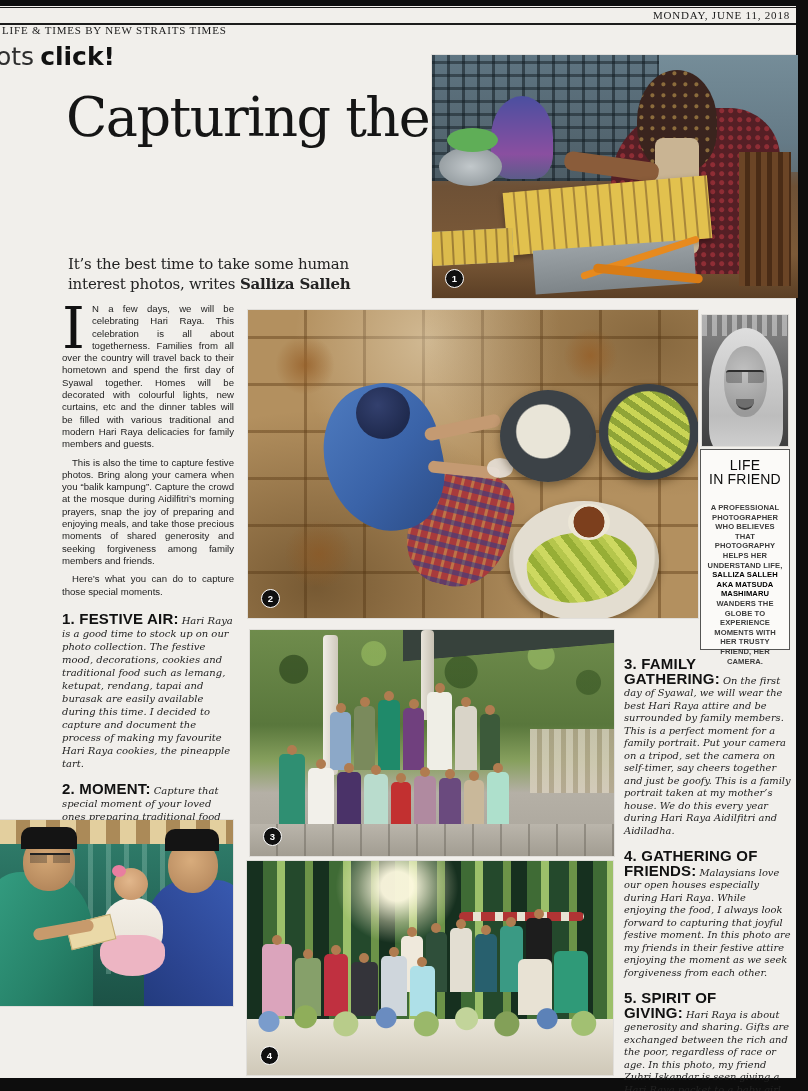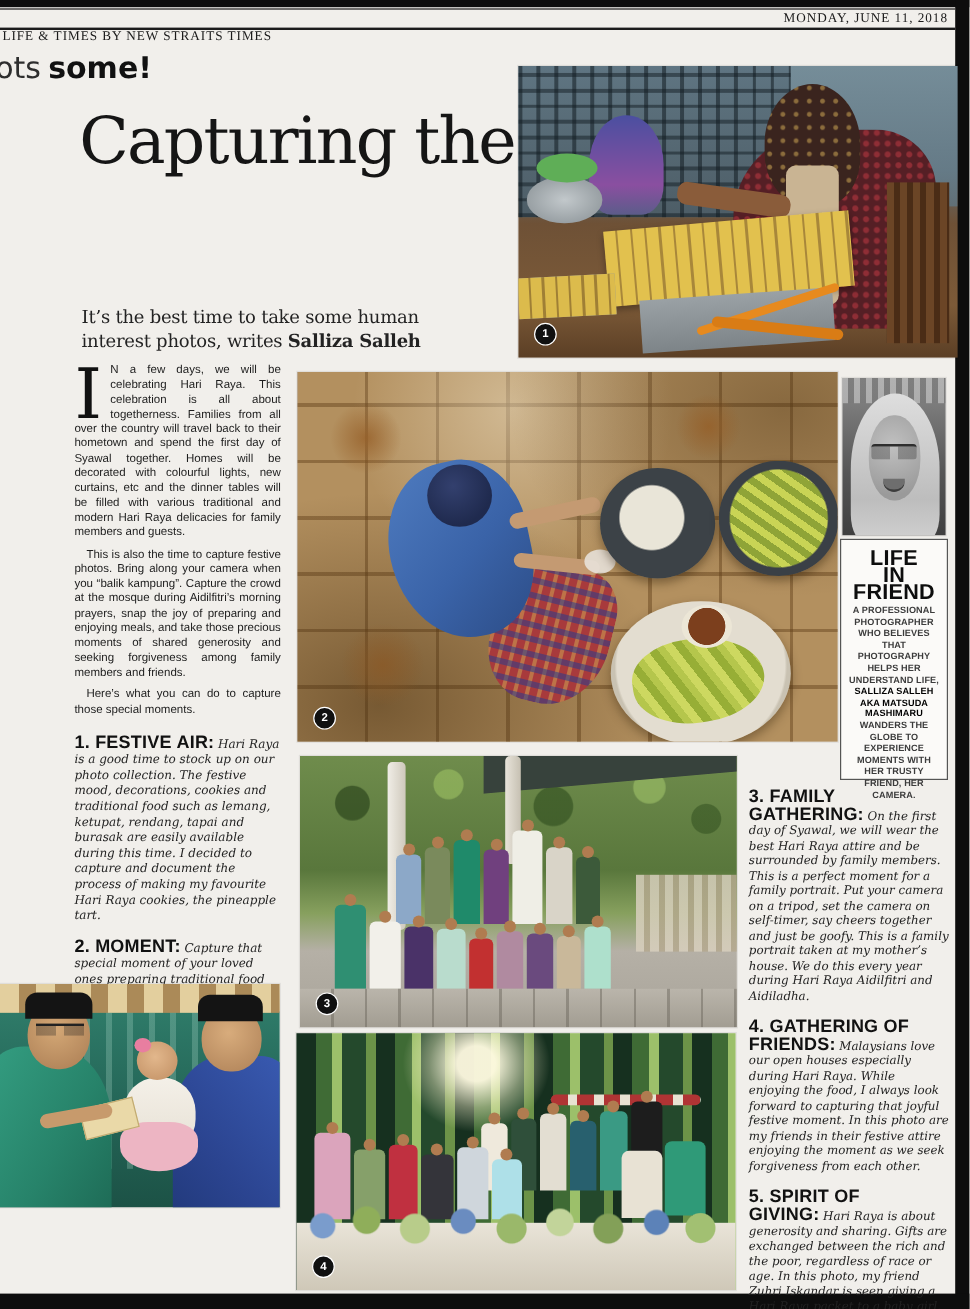--- a/index.html
+++ b/index.html
@@ -20,22 +20,22 @@
   .col{color:#1d1d1d;}
   .intro{font-family:"Liberation Sans",sans-serif;font-size:9.6px;line-height:12.3px;text-align:justify;margin:0 0 6px 0;}
   .intro.ind{text-indent:10px;}
   .dropcap{float:left;font-family:"DejaVu Serif",serif;font-size:58px;line-height:46px;padding:2px 7px 0 0;color:#111;}
   .sec{font-size:10px;line-height:13px;margin:0 0 12px 0;text-align:left;}
   .sec .lab{font-family:"Liberation Sans",sans-serif;font-weight:700;font-size:15px;letter-spacing:.2px;color:#111;margin-right:3px;}
   .sec .txt{font-family:"DejaVu Serif",serif;font-style:italic;color:#222;}
   .rcol .sec{font-size:9.9px;line-height:12.5px;margin-bottom:13px;}
   
   .sb-box{border:1px solid #555;background:#fbfaf8;text-align:center;padding:8px 5px;box-sizing:border-box;}
-  .sb-title{font-family:"Liberation Sans",sans-serif;font-weight:700;font-size:18px;line-height:14px;color:#0d0d0d;letter-spacing:.2px;}
-  .sb-body{margin-top:4px;font-family:"Liberation Sans",sans-serif;font-weight:700;font-size:7.6px;line-height:9.6px;color:#3c3c3c;letter-spacing:.1px;}
+  .sb-title{font-family:"Liberation Sans",sans-serif;font-weight:400;font-size:14px;line-height:14px;color:#0d0d0d;letter-spacing:.2px;}
+  .sb-body{margin-top:17px;font-family:"Liberation Sans",sans-serif;font-weight:700;font-size:7.6px;line-height:9.6px;color:#3c3c3c;letter-spacing:.1px;}
   .sb-body b{color:#000;}
   
   .photo{position:absolute;overflow:hidden;box-shadow:0 0 0 1px rgba(0,0,0,.07);}
   .badge{position:absolute;left:13px;bottom:10px;width:17px;height:17px;border-radius:50%;background:#101010;border:1.5px solid #fff;color:#fff;font:700 9.5px/17px "Liberation Sans",sans-serif;text-align:center;}
   .fig-row{position:absolute;display:flex;align-items:flex-end;gap:3px;}
   .fig{border-radius:5px 5px 0 0;position:relative;}
   .fig:before{content:"";position:absolute;top:-9px;left:50%;margin-left:-5px;width:10px;height:10px;border-radius:50%;background:#b07c50;}
 </style>
 </head>
 <body>
@@ -43,21 +43,21 @@
 <div class="abs bar" style="left:0;top:0;width:808px;height:6px;"></div>
 <div class="abs bar" style="left:796px;top:0;width:12px;height:1091px;"></div>
 <div class="abs bar" style="left:0;top:1078px;width:808px;height:13px;"></div>
 
 <div class="abs rule" style="left:0;top:7px;width:796px;height:1px;"></div>
 <div class="abs masthead" style="left:2px;top:24px;">LIFE &amp; TIMES BY NEW STRAITS TIMES</div>
 <div class="abs masthead" style="right:18px;top:9px;">MONDAY, JUNE 11, 2018</div>
 <div class="abs rule" style="left:0;top:23px;width:796px;height:2px;"></div>
 
 <div class="abs kicker" style="left:-4px;top:42px;">
-  <span>ots</span><b>some!</b>
+  <span>ots</span><b>click!</b>
 </div>
 
 <div class="abs headline" style="left:66px;top:86px;width:370px;">
   <div>Capturing the</div>
 </div>
 <div class="abs standfirst" style="left:68px;top:254px;width:340px;">
   <span>It’s the best time to take some human interest photos, writes </span><b>Salliza Salleh</b>
 </div>
 
 <div class="photo" style="left:432px;top:55px;width:366px;height:243px;background:linear-gradient(180deg,#51606b 0%,#5d6c76 36%,#6e5136 54%,#7c5a38 82%,#5b3f25 100%);">

